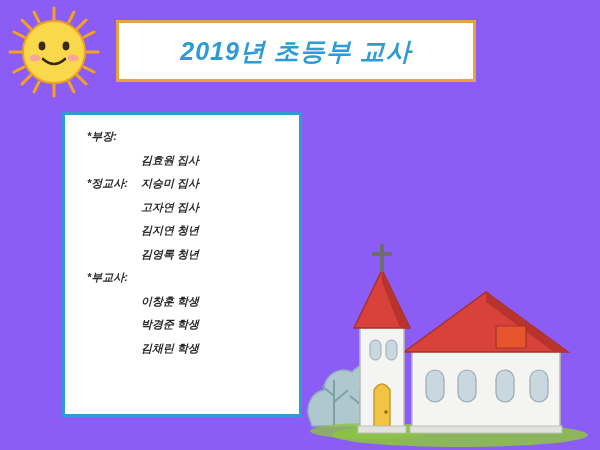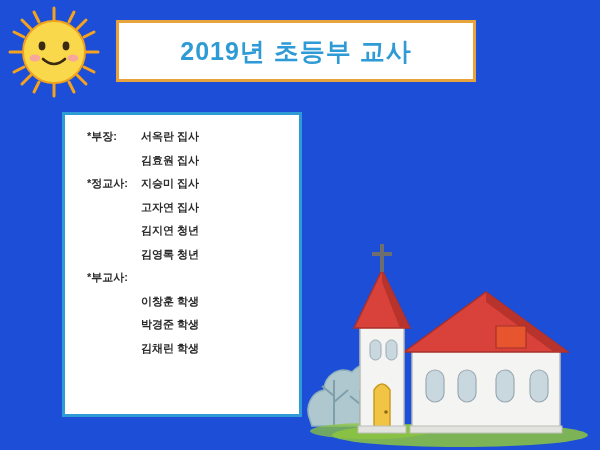--- a/index.html
+++ b/index.html
@@ -10,22 +10,23 @@
     width: 600px;
     height: 450px;
     background: #ffffff;
     font-family: "Liberation Sans", sans-serif;
     overflow: hidden;
   }
   #slide {
     position: relative;
     width: 600px;
     height: 450px;
-    background: #1d4ed8;
+    background: #8b5cf6;
     overflow: hidden;
+    font-style: italic;
   }
 
   
   .sun-wrap {
     position: absolute;
     left: 6px;
     top: 4px;
     width: 96px;
     height: 96px;
   }
@@ -139,21 +140,20 @@
   </div>
 
   <div class="title-box">
     <div class="title-text">2019년 초등부 교사</div>
   </div>
 
   <div class="roster-box">
     <div class="roster-inner" id="roster-inner">
         <div class="roster-line">
           <span class="lbl">*부장:</span>
-          <span class="val">서옥란 집사</span>
         </div>
         <div class="roster-line indent">
           <span class="lbl"></span>
           <span class="val">김효원 집사</span>
         </div>
         <div class="roster-line">
           <span class="lbl">*정교사:</span>
           <span class="val">지승미 집사</span>
         </div>
         <div class="roster-line indent">

